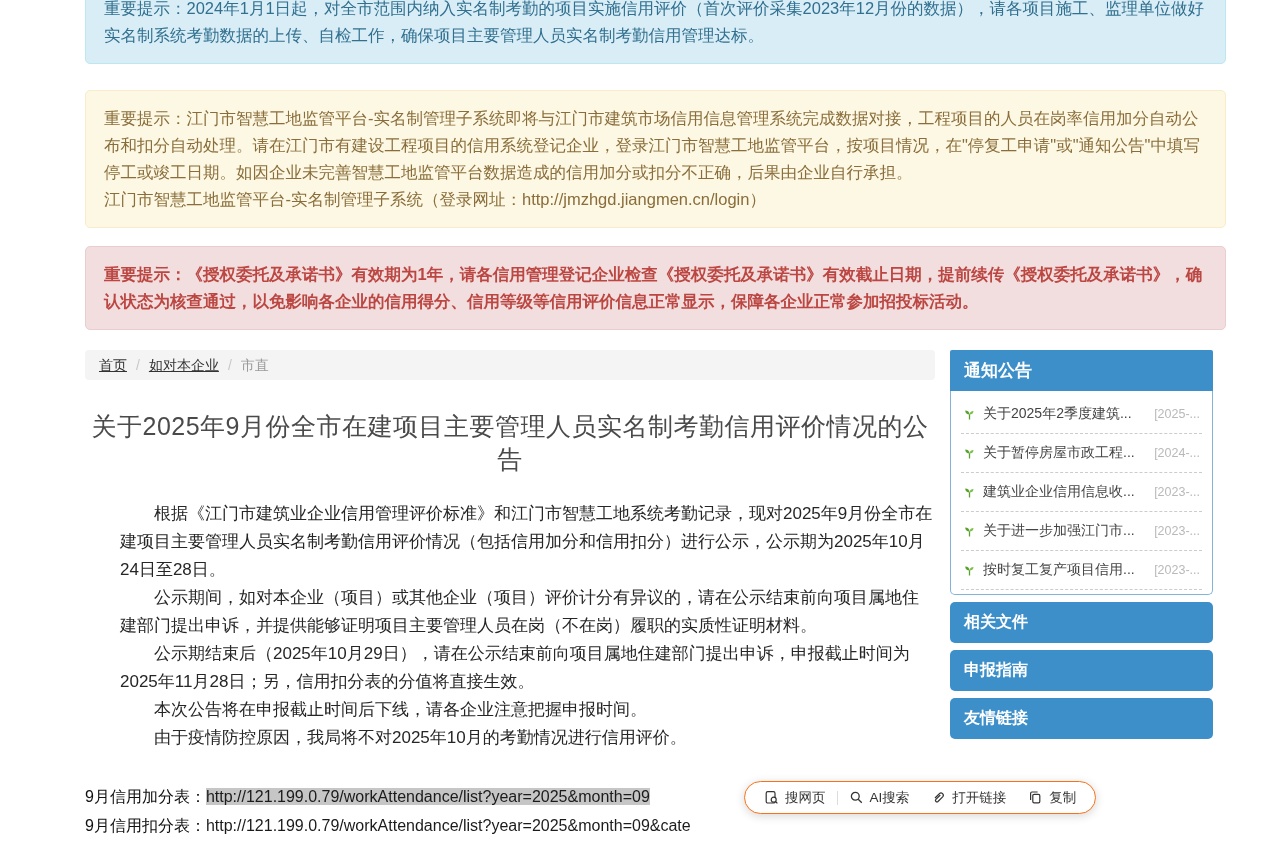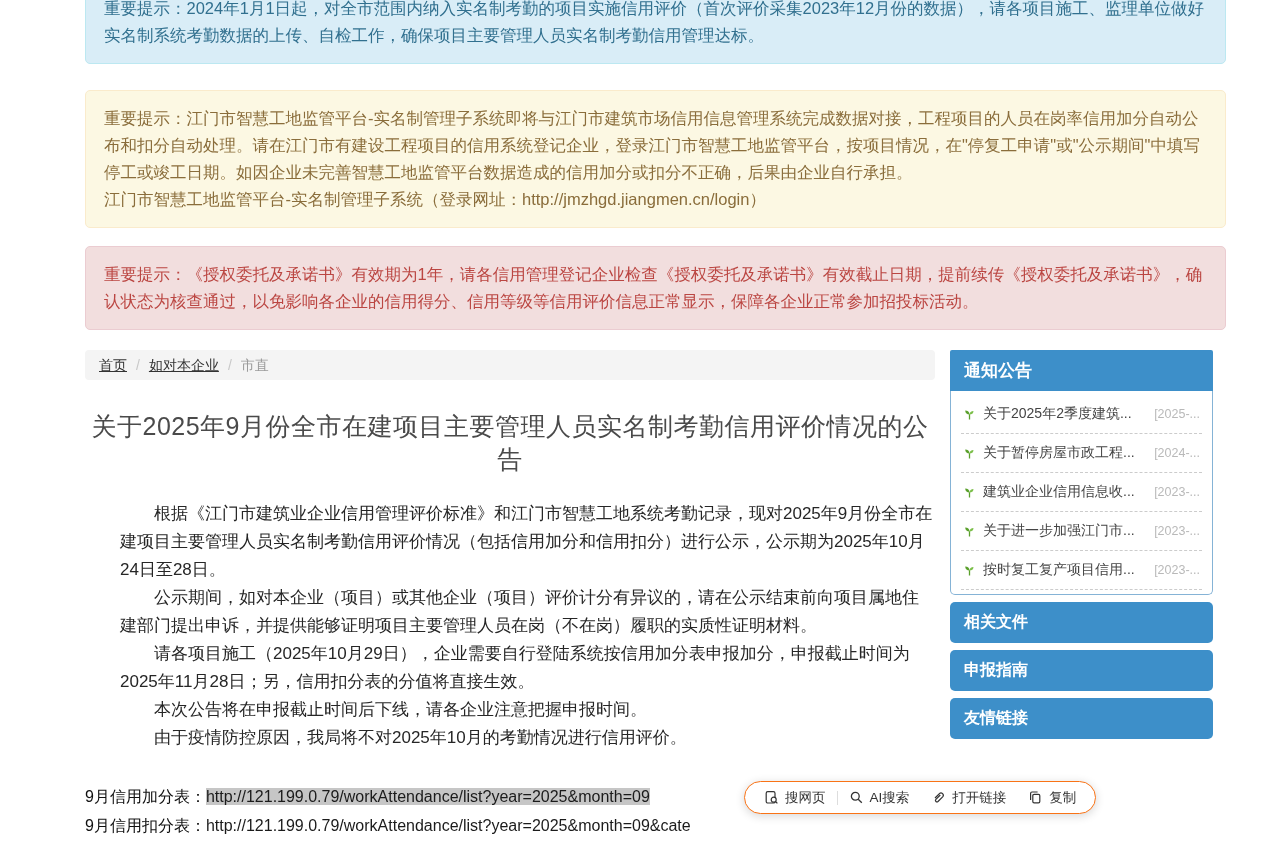--- a/index.html
+++ b/index.html
@@ -6,21 +6,21 @@
   html,body { width:1285px; height:842px; background:#fff; overflow:hidden;
     font-family:"Liberation Sans","DejaVu Sans",sans-serif; }
   .page { position:relative; width:1285px; height:842px; background:#fff; overflow:hidden; }
   .container { margin-left:85px; width:1141px; }
 
   
   .alert { border:1px solid; border-radius:5px; padding:14px 18px;
     font-size:16.5px; line-height:27px; }
   .alert--info  { margin-top:-20px; background:#d9edf7; border-color:#bce8f1; color:#31708f; }
   .alert--warning { margin-top:26px; background:#fcf8e3; border-color:#faebcc; color:#8a6d3b; }
-  .alert--danger  { margin-top:18px; background:#f2dede; border-color:#ebccd1; color:#bb4642; }
+  .alert--danger  { margin-top:18px; background:#f2dede; border-color:#ebccd1; color:#bb4642;font-weight:bold; }
 
   
   .main-row { display:flex; margin-top:20px; gap:15px; }
   .left-col { width:850px; }
   .right-col { width:263px; }
 
   .breadcrumb { height:30px; line-height:30px; background:#f4f4f4; border-radius:4px;
     padding:0 14px; font-size:14px; color:#333; display:flex; gap:9px; }
   .breadcrumb .crumb-link { color:#333; text-decoration:underline; cursor:pointer; }
   .breadcrumb .crumb-sep { color:#c8c8c8; }
@@ -64,21 +64,21 @@
 <body>
 
 <div class="page">
   <div class="container">
 
     <div class="alert alert--info">
       <span>重要提示：2024年1月1日起，对全市范围内纳入实名制考勤的项目实施信用评价（首次评价采集2023年12月份的数据），请各项目施工、监理单位做好实名制系统考勤数据的上传、自检工作，确保项目主要管理人员实名制考勤信用管理达标。</span>
     </div>
 
     <div class="alert alert--warning">
-      <div>重要提示：江门市智慧工地监管平台-实名制管理子系统即将与江门市建筑市场信用信息管理系统完成数据对接，工程项目的人员在岗率信用加分自动公布和扣分自动处理。请在江门市有建设工程项目的信用系统登记企业，登录江门市智慧工地监管平台，按项目情况，在"停复工申请"或"公示期间"中填写停工或竣工日期。如因企业未完善智慧工地监管平台数据造成的信用加分或扣分不正确，后果由企业自行承担。</div>
+      <div>重要提示：江门市智慧工地监管平台-实名制管理子系统即将与江门市建筑市场信用信息管理系统完成数据对接，工程项目的人员在岗率信用加分自动公布和扣分自动处理。请在江门市有建设工程项目的信用系统登记企业，登录江门市智慧工地监管平台，按项目情况，在"停复工申请"或"通知公告"中填写停工或竣工日期。如因企业未完善智慧工地监管平台数据造成的信用加分或扣分不正确，后果由企业自行承担。</div>
       <div>江门市智慧工地监管平台-实名制管理子系统（登录网址：http://jmzhgd.jiangmen.cn/login）</div>
     </div>
 
     <div class="alert alert--danger">
       <span>重要提示：《授权委托及承诺书》有效期为1年，请各信用管理登记企业检查《授权委托及承诺书》有效截止日期，提前续传《授权委托及承诺书》，确认状态为核查通过，以免影响各企业的信用得分、信用等级等信用评价信息正常显示，保障各企业正常参加招投标活动。</span>
     </div>
 
     <div class="main-row">
 
       <div class="left-col">
@@ -89,21 +89,21 @@
           <span class="crumb-link">如对本企业</span>
           <span class="crumb-sep">/</span>
           <span class="crumb-current">市直</span>
         </div>
 
         <h1 class="article-title">关于2025年9月份全市在建项目主要管理人员实名制考勤信用评价情况的公告</h1>
 
         <div class="article-body">
           <p>根据《江门市建筑业企业信用管理评价标准》和江门市智慧工地系统考勤记录，现对2025年9月份全市在建项目主要管理人员实名制考勤信用评价情况（包括信用加分和信用扣分）进行公示，公示期为2025年10月24日至28日。</p>
           <p>公示期间，如对本企业（项目）或其他企业（项目）评价计分有异议的，请在公示结束前向项目属地住建部门提出申诉，并提供能够证明项目主要管理人员在岗（不在岗）履职的实质性证明材料。</p>
-          <p>请各项目施工（2025年10月29日），企业需要自行登陆系统按信用加分表申报加分，申报截止时间为2025年11月28日；另，信用扣分表的分值将直接生效。</p>
+          <p>公示期结束后（2025年10月29日），请在公示结束前向项目属地住建部门提出申诉，申报截止时间为2025年11月28日；另，信用扣分表的分值将直接生效。</p>
           <p>本次公告将在申报截止时间后下线，请各企业注意把握申报时间。</p>
           <p>由于疫情防控原因，我局将不对2025年10月的考勤情况进行信用评价。</p>
         </div>
 
         <div class="links-block">
           <div class="links-row">
             <span>9月信用加分表：</span><span class="url url--selected">http://121.199.0.79/workAttendance/list?year=2025&amp;month=09</span>
           </div>
           <div class="links-row">
             <span>9月信用扣分表：</span><span class="url">http://121.199.0.79/workAttendance/list?year=2025&amp;month=09&amp;cate</span>

